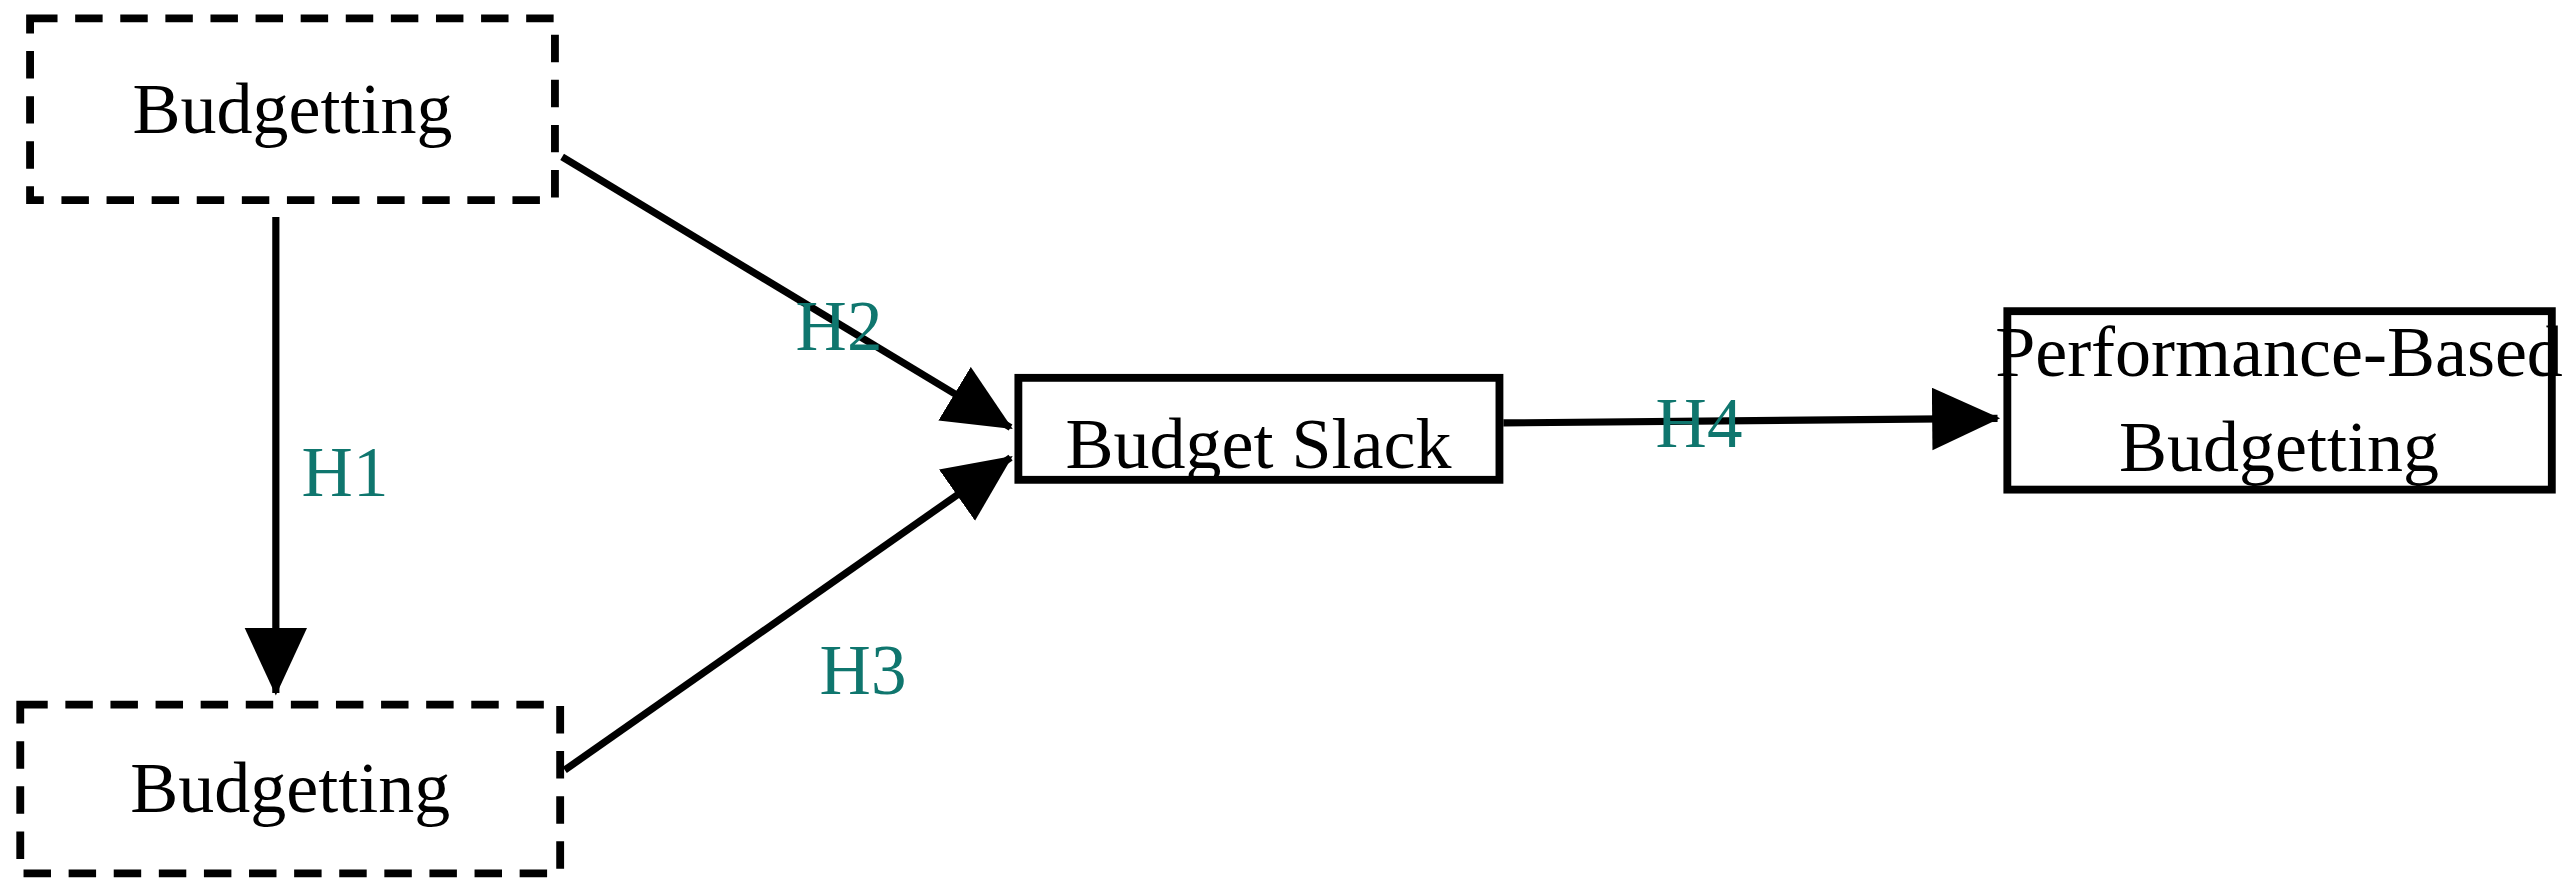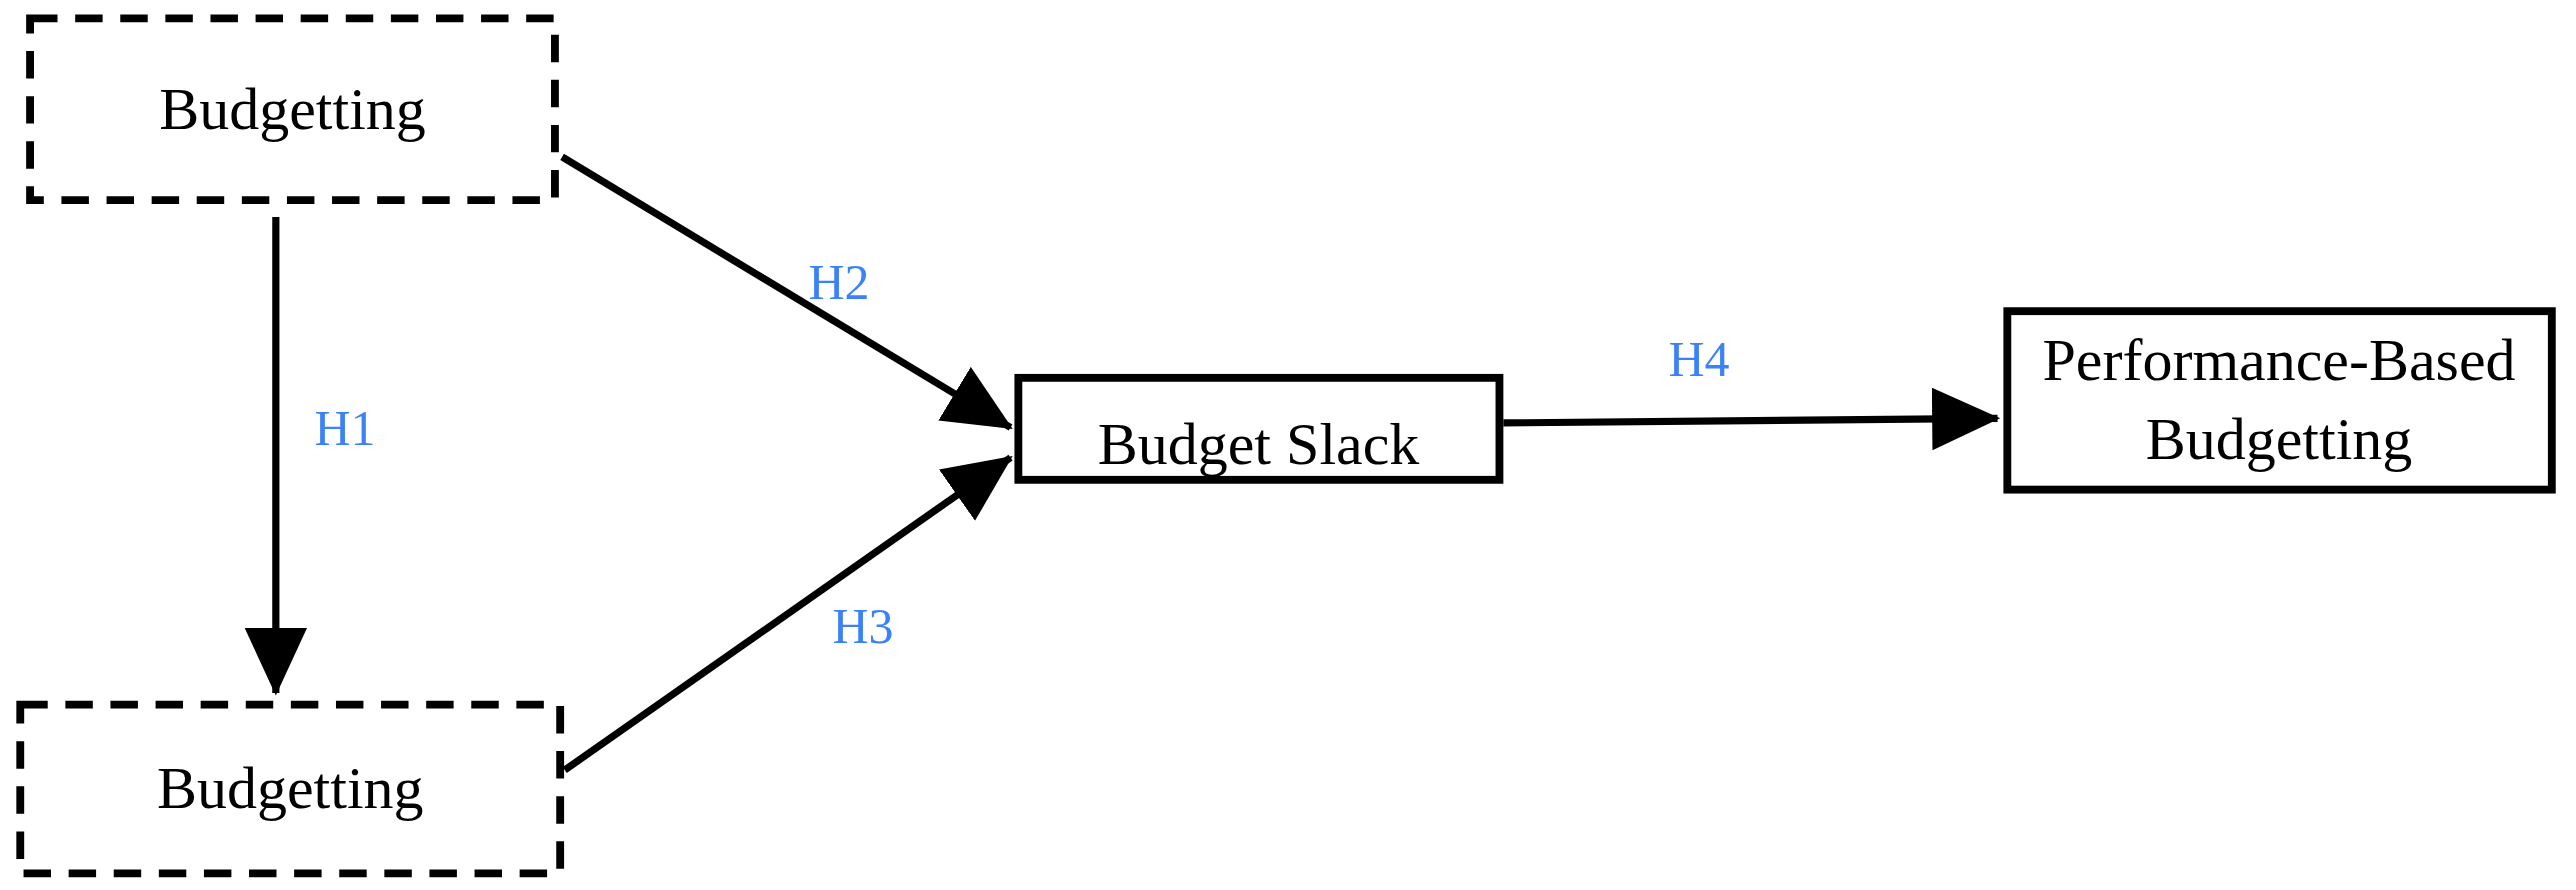--- a/index.html
+++ b/index.html
@@ -23,46 +23,47 @@
     width: 2576px;
     height: 891px;
   }
   .node {
     position: absolute;
     display: flex;
     flex-direction: column;
     align-items: center;
     justify-content: center;
     text-align: center;
-    font-size: 60px;
+    font-size: 72px;
     line-height: 1.32;
     color: #000000;
   }
   .node span {
     display: block;
     white-space: nowrap;
   }
   .edge-label {
     position: absolute;
     transform: translate(-50%, -50%);
-    font-size: 50px;
+    font-size: 71px;
     line-height: 1;
-    color: #3b82f6;
+    color: #0f766e;
     white-space: nowrap;
+    margin-top: 44px;
   }
   
   #node-budgeting-planning   { left: 26px;   top: 14.4px;   width: 533px; height: 190px; }
   #node-budgeting-evaluation { left: 16.3px;   top: 701px; width: 548px; height: 176px; }
   #node-budget-slack         { left: 1014px; top: 374px;  width: 489px; height: 141px; }
   #node-performance-based    { left: 2003px; top: 307px;  width: 552px; height: 186px; border-radius: 27px; }
   
   #edge-label-h1 { left: 345px;  top: 428px; }
   #edge-label-h2 { left: 839px; top: 282px; }
   #edge-label-h3 { left: 863px; top: 626px; }
-  #edge-label-h4 { left: 1699px; top: 359px; }
+  #edge-label-h4 { left: 1699px; top: 379px; }
 </style>
 </head>
 <body>
 
 <div id="canvas">
 
   <svg id="shape-layer" viewBox="0 0 3941 1363" xmlns="http://www.w3.org/2000/svg" aria-hidden="true">
     <defs>
       <marker id="arrowhead" markerUnits="userSpaceOnUse" markerWidth="110" markerHeight="100" refX="100" refY="48" orient="auto">
         <path d="M0,0 L104,48 L0,96 Z" fill="#000000"></path>

